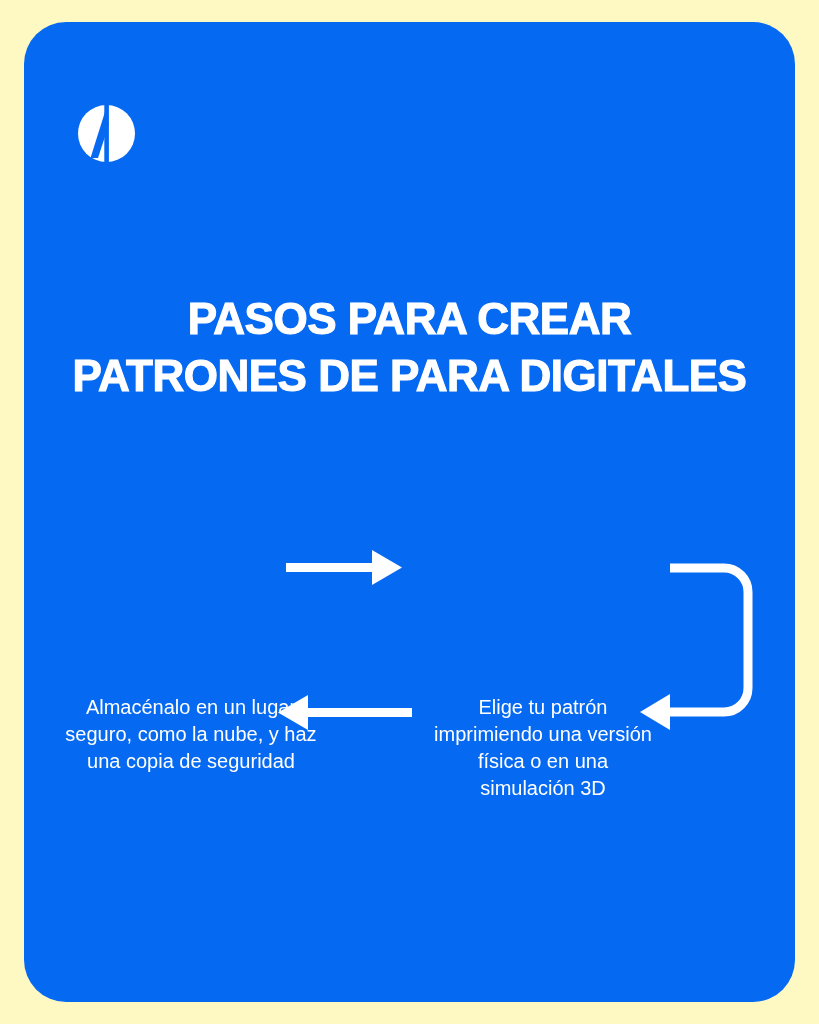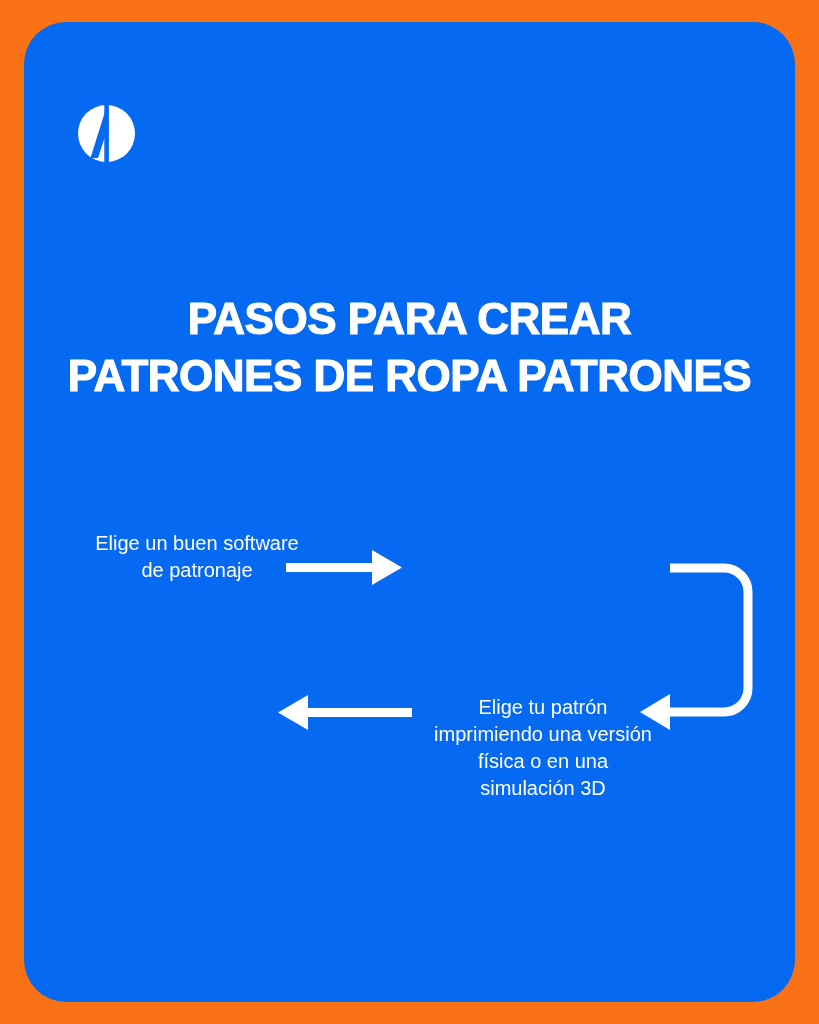--- a/index.html
+++ b/index.html
@@ -11,21 +11,21 @@
     width: 819px;
     height: 1024px;
     overflow: hidden;
     font-family: "Liberation Sans", sans-serif;
   }
 
   #stage {
     position: relative;
     width: 819px;
     height: 1024px;
-    background: #f97316;
+    background: #fef9c3;
   }
 
   
   #card {
     position: absolute;
     left: 24px;
     top: 22px;
     width: 771px;
     height: 980px;
     background: #0669f2;
@@ -99,21 +99,21 @@
             <path d="M 28.5 2 L 12.5 53 L 20.0 53 L 30.6 20.5 Z" fill="#000"></path>
             <rect x="26.3" y="0" width="4.6" height="57" fill="#000"></rect>
           </mask>
         </defs>
         <rect x="0" y="0" width="57" height="57" fill="#ffffff" mask="url(#logomask)"></rect>
       </svg>
     </div>
 
     <div id="title">
       <span class="tline">PASOS PARA CREAR</span>
-      <span class="tline">PATRONES DE ROPA PATRONES</span>
+      <span class="tline">PATRONES DE PARA DIGITALES</span>
     </div>
 
     <div id="connectors">
       <svg viewBox="0 0 771 980" xmlns="http://www.w3.org/2000/svg" aria-hidden="true">
 
         <g>
           <rect x="262" y="541" width="90" height="9" fill="#ffffff"></rect>
           <path d="M 348 528 L 378 545.5 L 348 563 Z" fill="#ffffff"></path>
         </g>
 
@@ -122,17 +122,17 @@
           <path d="M 646 672 L 616 690 L 646 708 Z" fill="#ffffff"></path>
         </g>
 
         <g>
           <rect x="280" y="686" width="108" height="9" fill="#ffffff"></rect>
           <path d="M 284 673 L 254 690.5 L 284 708 Z" fill="#ffffff"></path>
         </g>
       </svg>
     </div>
 
-    <div class="step" id="step-1">Elige un buen software de patronaje</div>
     <div class="step" id="step-3">Elige tu patrón imprimiendo una versión física o en una simulación 3D</div>
+    <div class="step" id="step-4">Almacénalo en un lugar seguro, como la nube, y haz una copia de seguridad</div>
 
   </div>
 </div>
 
 </body></html>

